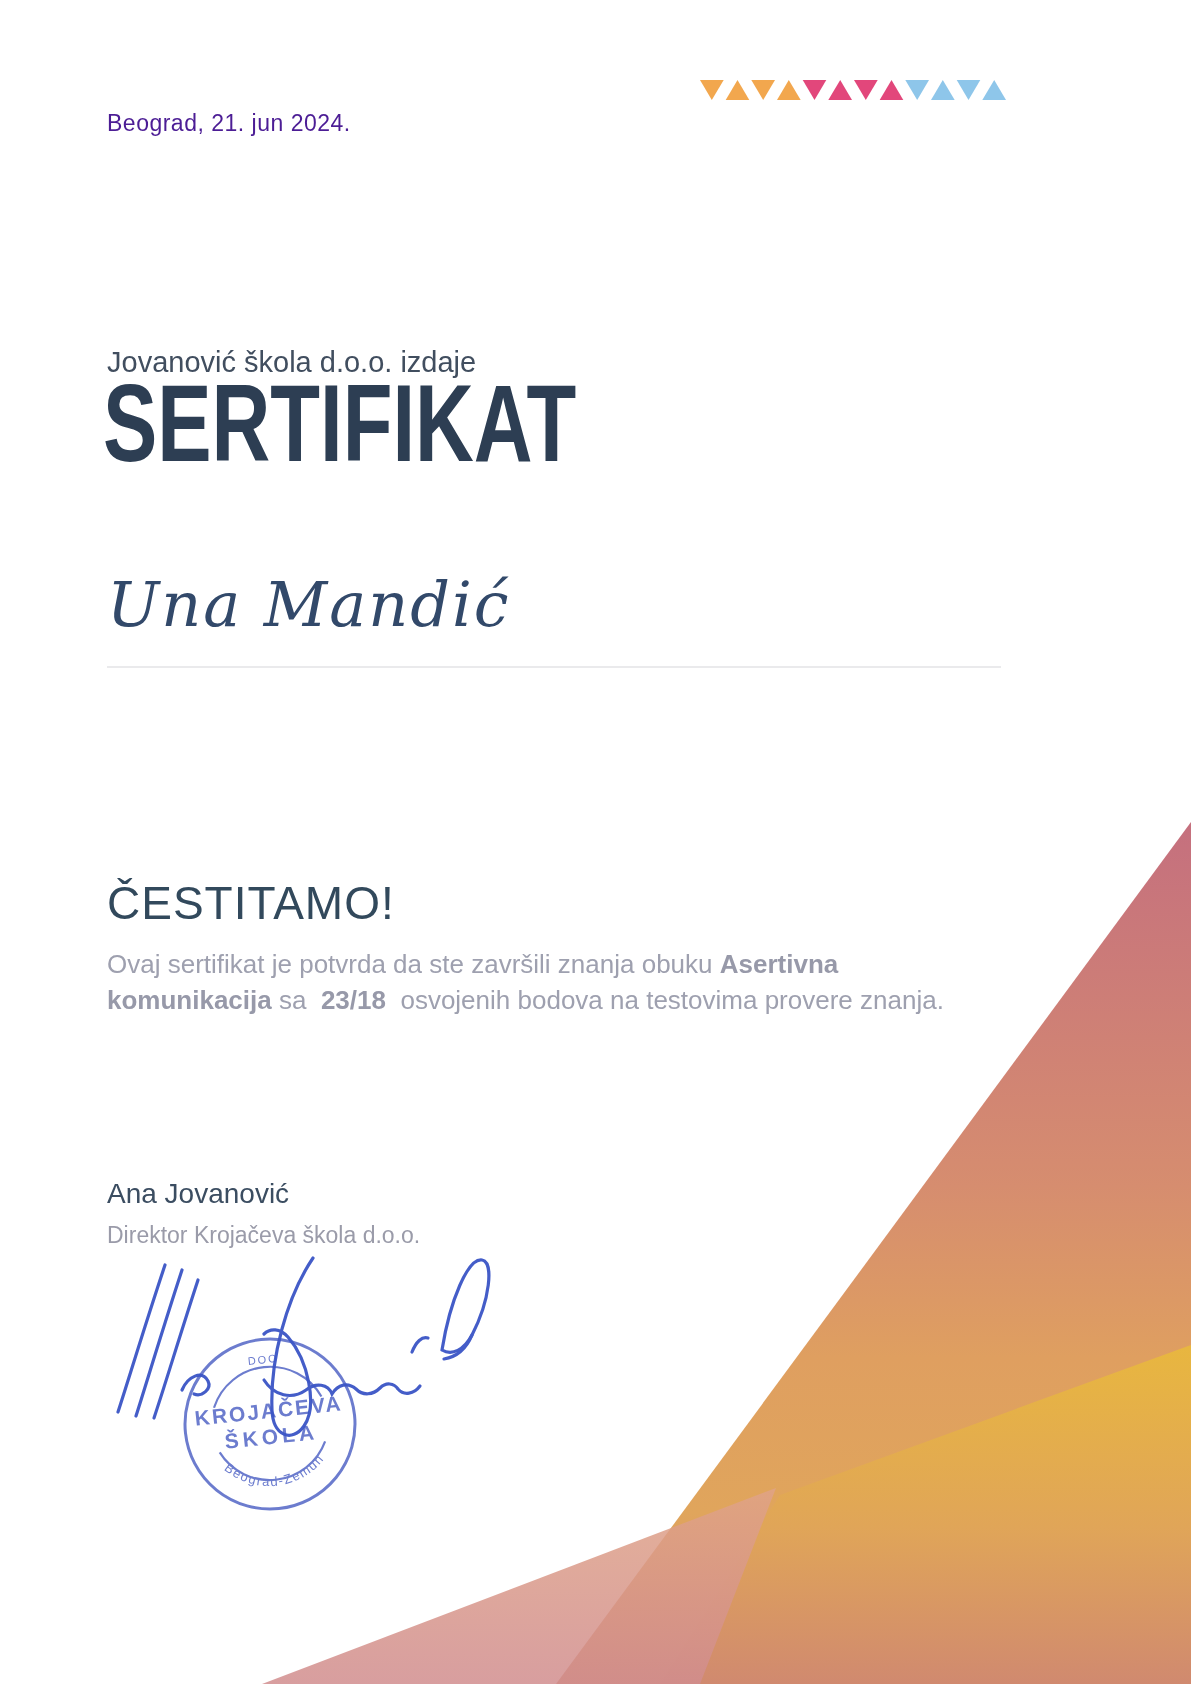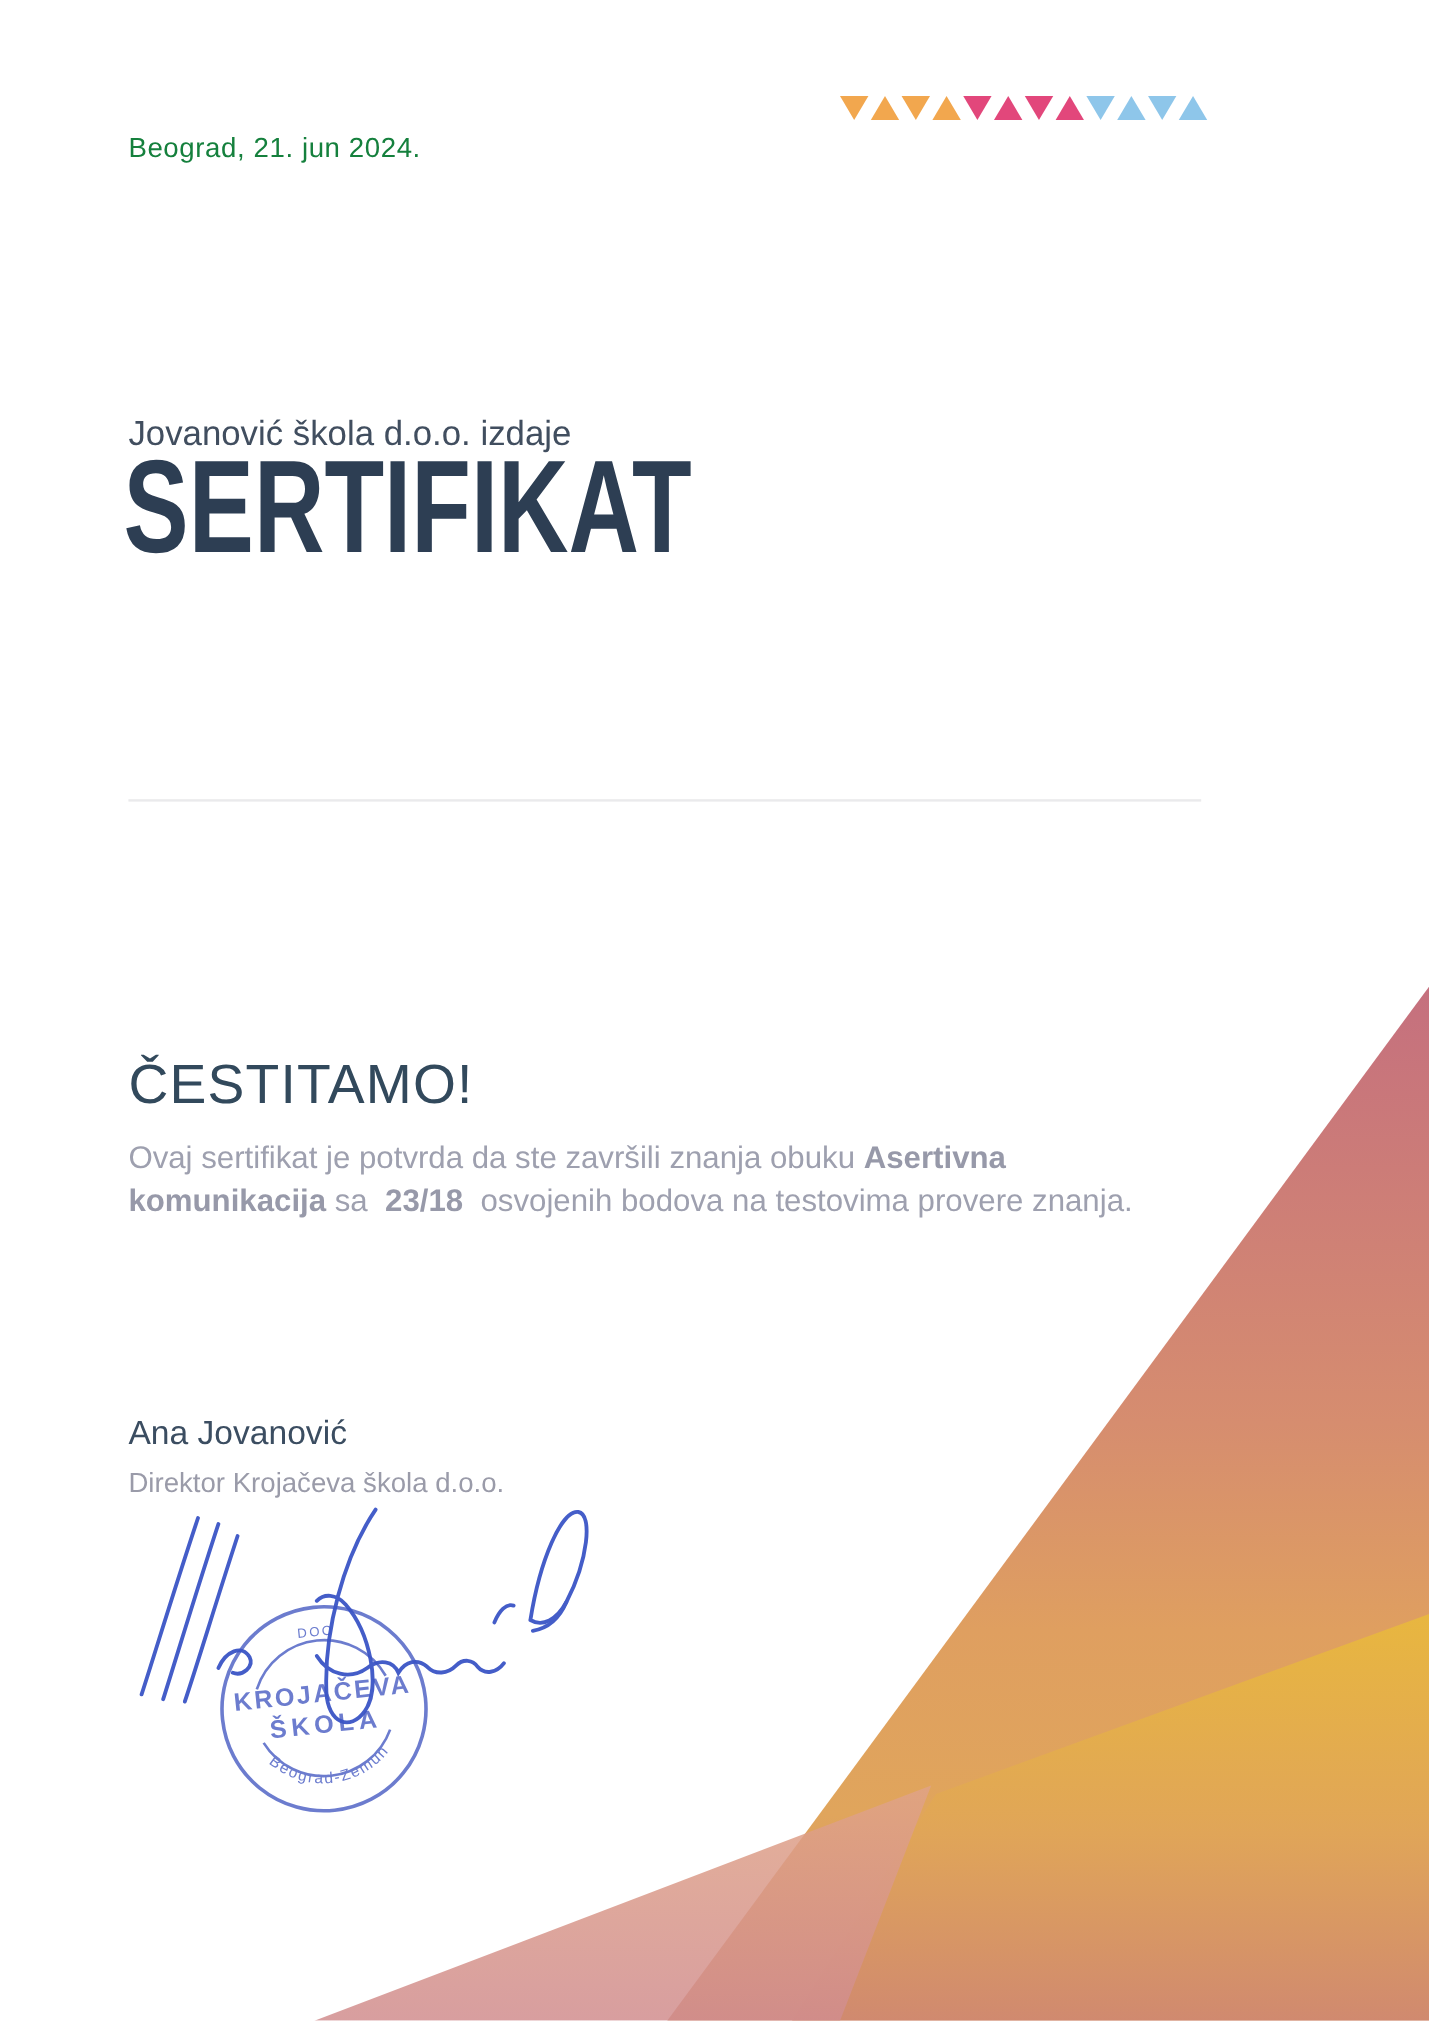--- a/index.html
+++ b/index.html
@@ -7,21 +7,21 @@
     position:relative;
     width:1191px;height:1684px;
     margin:0 auto;
     background:#ffffff;
     overflow:hidden;
     font-family:"Liberation Sans", sans-serif;
   }
   .abs{position:absolute;}
   .date{
     left:107px;top:110px;
-    font-size:23px;color:#15803d;letter-spacing:.5px;text-align:center;
+    font-size:23px;color:#4c1d95;letter-spacing:.5px;text-align:center;
   }
   .logo-block{right:184px;top:70px;text-align:right;}
   .logo-text{
     font-size:30px;color:#57585a;letter-spacing:3px;font-weight:400;
     white-space:nowrap;
   }
   .logo-pattern{display:block;margin-top:8px;}
   .issuer{
     left:107px;top:346px;
     font-size:29px;color:#414e5f;
@@ -116,20 +116,21 @@
       <polygon points="206.3,2 230,2 218.2,22" fill="#8ec6ea"></polygon>
       <polygon points="243.8,2 232,22 255.7,22" fill="#8ec6ea"></polygon>
       <polygon points="257.7,2 281.3,2 269.5,22" fill="#8ec6ea"></polygon>
       <polygon points="295.2,2 283.3,22 307,22" fill="#8ec6ea"></polygon>
     </svg>
   </div>
 
   <div class="abs issuer fg">Jovanović škola d.o.o. izdaje</div>
   <div class="abs cert-title fg">SERTIFIKAT</div>
 
+  <div class="abs recipient-name fg">Una Mandić</div>
   <div class="abs name-underline fg"></div>
 
   <div class="abs congrats-heading fg">ČESTITAMO!</div>
   <div class="abs congrats-body fg">
     <span>Ovaj sertifikat je potvrda da ste završili znanja obuku </span><b>Asertivna komunikacija</b><span> sa </span>&nbsp;<b>23/18</b>&nbsp;<span> osvojenih bodova na testovima provere znanja.</span>
   </div>
 
   <div class="abs signatory-name fg">Ana Jovanović</div>
   <div class="abs signatory-title fg">Direktor Krojačeva škola d.o.o.</div>
 

